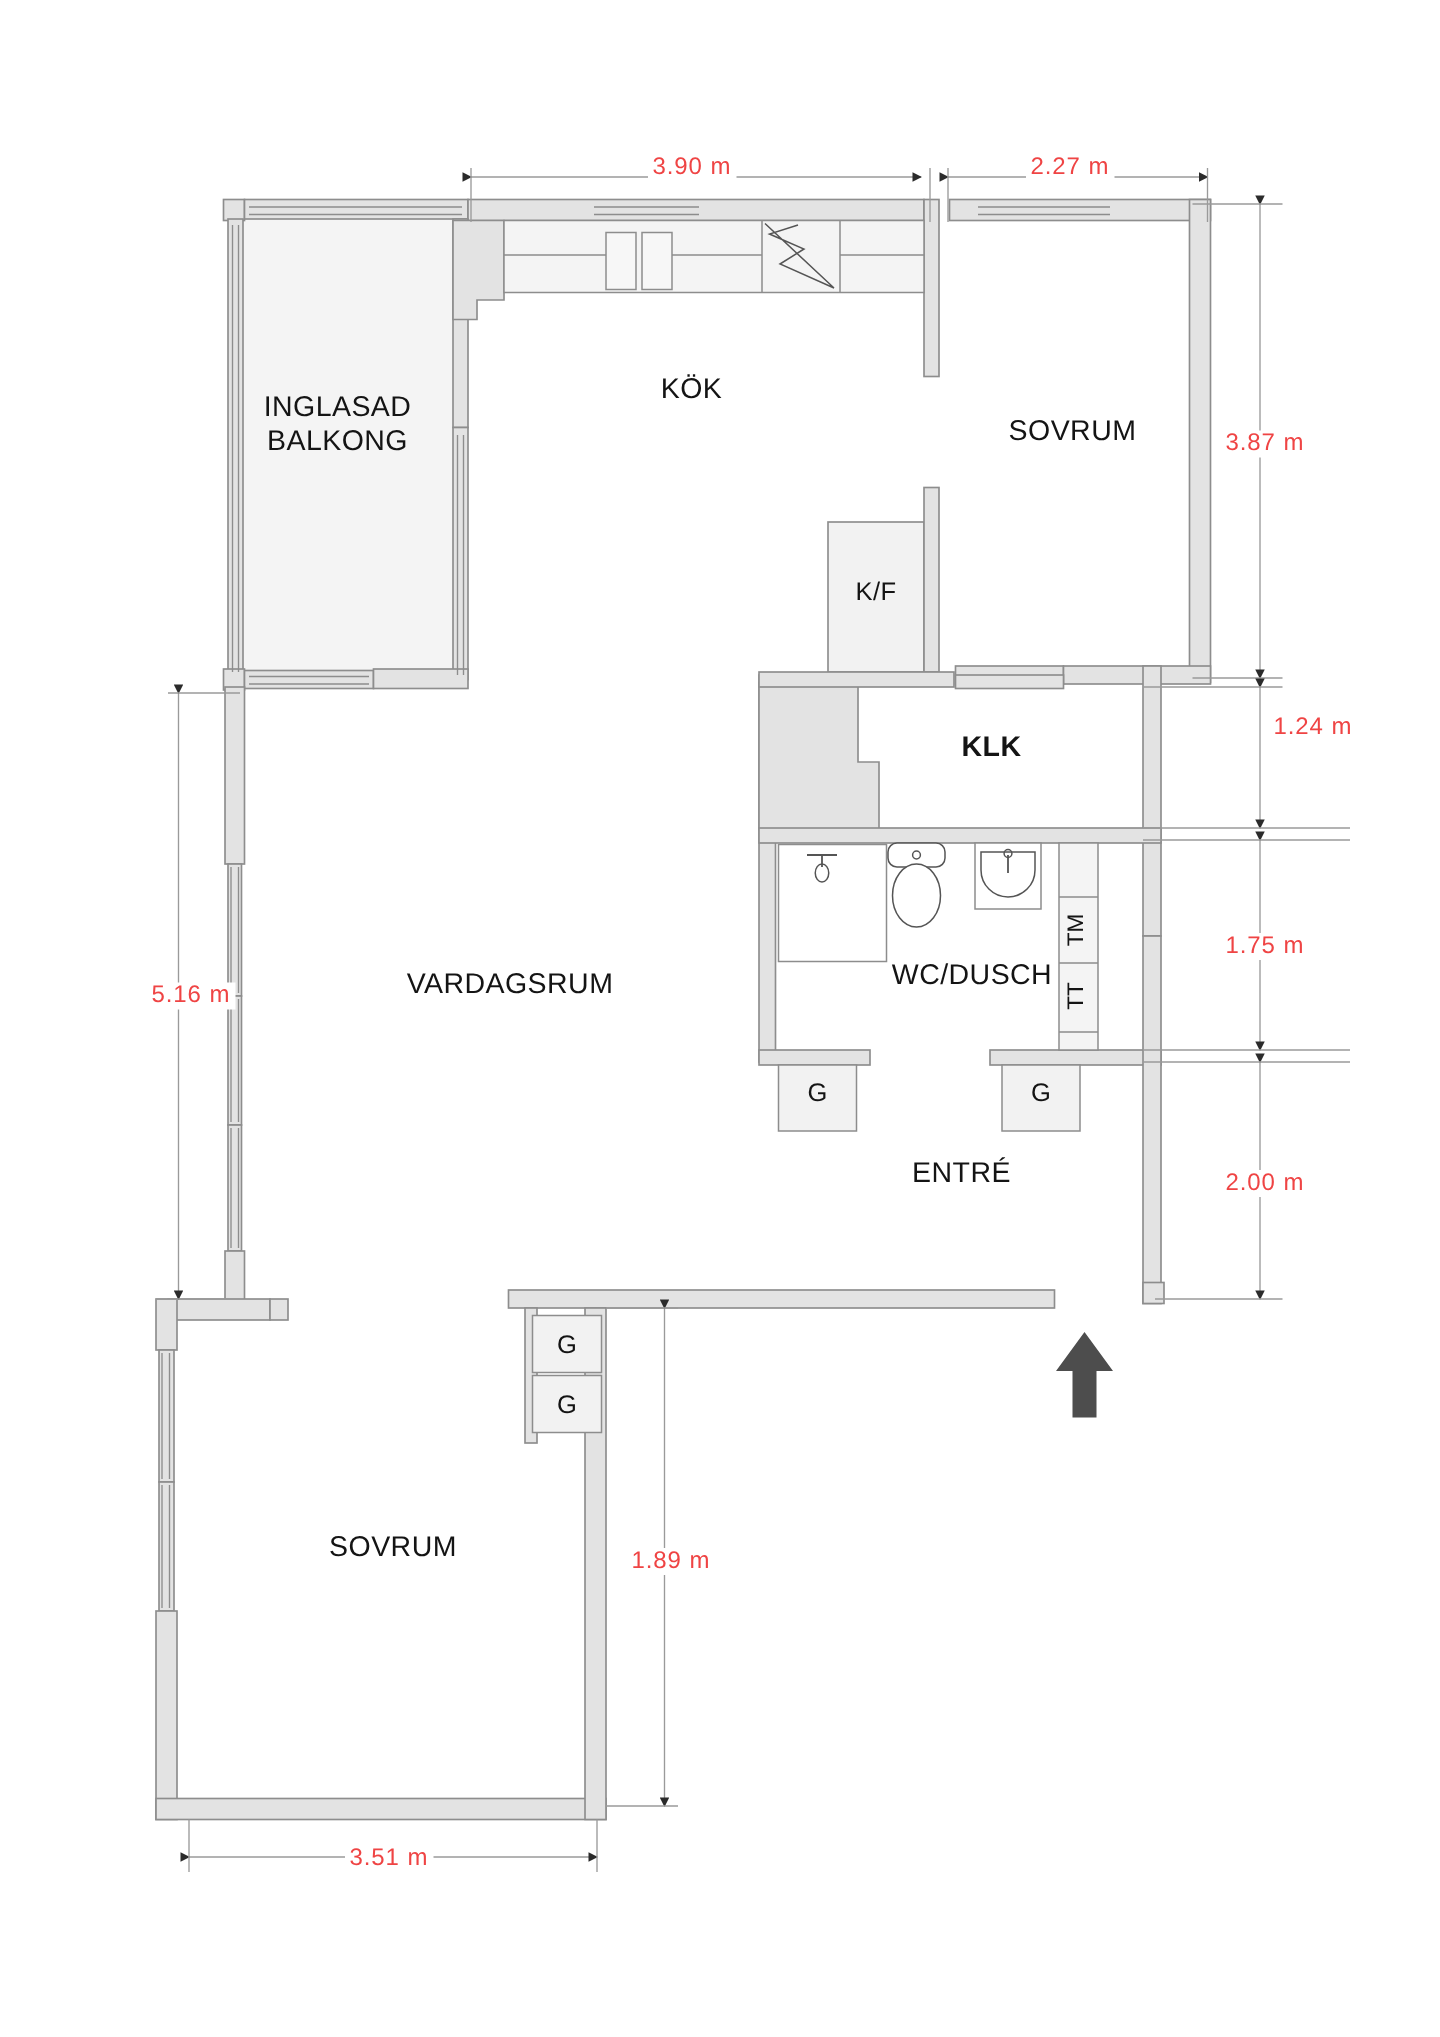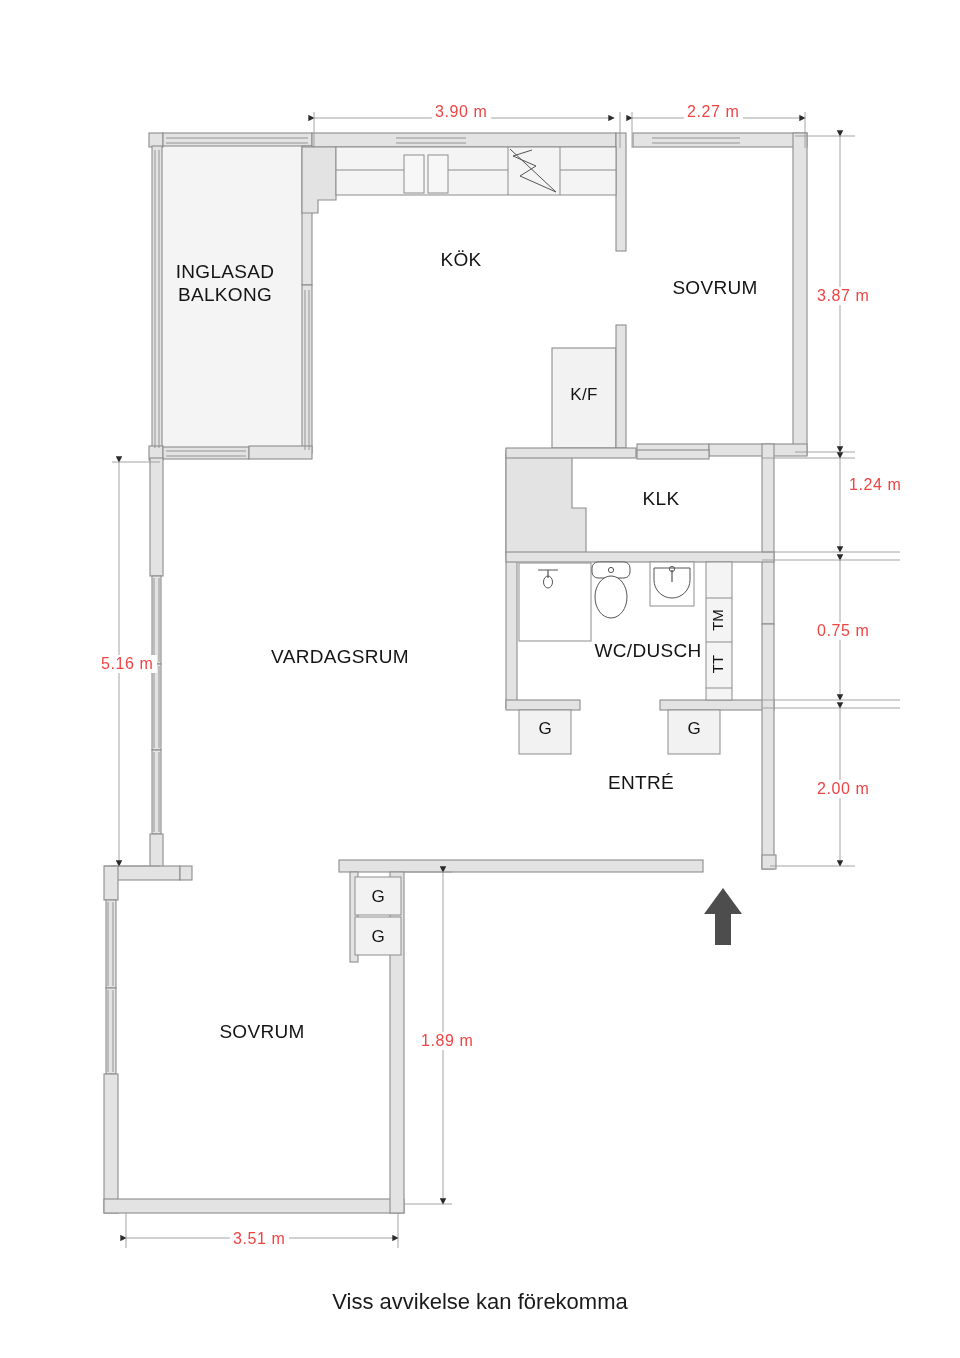--- a/index.html
+++ b/index.html
@@ -292,21 +292,21 @@
 
   <div class="room-label" style="left:145px; top:260px; width:160px;">INGLASAD
 BALKONG</div>
 
   <div class="room-label" style="left:411px; top:248px; width:100px;">KÖK</div>
 
   <div class="room-label" style="left:645px; top:276px; width:140px;">SOVRUM</div>
 
   <div class="room-label small" style="left:549px; top:383px; width:70px;">K/F</div>
 
-  <div class="room-label" style="left:616px; top:487px; width:90px;">KLK</div>
+  <div class="room-label" style="left:616px; top:487px; width:90px;font-weight:bold;">KLK</div>
 
   <div class="room-label" style="left:250px; top:645px; width:180px;">VARDAGSRUM</div>
 
   <div class="room-label" style="left:568px; top:639px; width:160px;">WC/DUSCH</div>
 
   <div class="room-label" style="left:581px; top:771px; width:120px;">ENTRÉ</div>
 
   <div class="room-label" style="left:192px; top:1020px; width:140px;">SOVRUM</div>
 
   <div class="closet-label" style="left:525px; top:720px; width:40px;">G</div>
@@ -314,21 +314,20 @@
   <div class="closet-label" style="left:358px; top:888px; width:40px;">G</div>
   <div class="closet-label" style="left:358px; top:928px; width:40px;">G</div>
 
   <div class="appliance-label" style="left:698px; top:612px; width:40px; transform:rotate(-90deg);">TM</div>
   <div class="appliance-label" style="left:698px; top:656px; width:40px; transform:rotate(-90deg);">TT</div>
 
   <div class="dim-label" style="left:432px; top:103px;">3.90 m</div>
   <div class="dim-label" style="left:684px; top:103px;">2.27 m</div>
   <div class="dim-label" style="left:814px; top:287px;">3.87 m</div>
   <div class="dim-label" style="left:814px; top:476px;margin-left:32px;">1.24 m</div>
-  <div class="dim-label" style="left:814px; top:622px;">0.75 m</div>
+  <div class="dim-label" style="left:814px; top:622px;">1.75 m</div>
   <div class="dim-label" style="left:814px; top:780px;">2.00 m</div>
   <div class="dim-label" style="left:98px; top:655px;">5.16 m</div>
   <div class="dim-label" style="left:418px; top:1032px;">1.89 m</div>
   <div class="dim-label" style="left:230px; top:1230px;">3.51 m</div>
 
-  <div class="footer-note" style="top:1288px;">Viss avvikelse kan förekomma</div>
 
 </div>
 
 </body></html>

